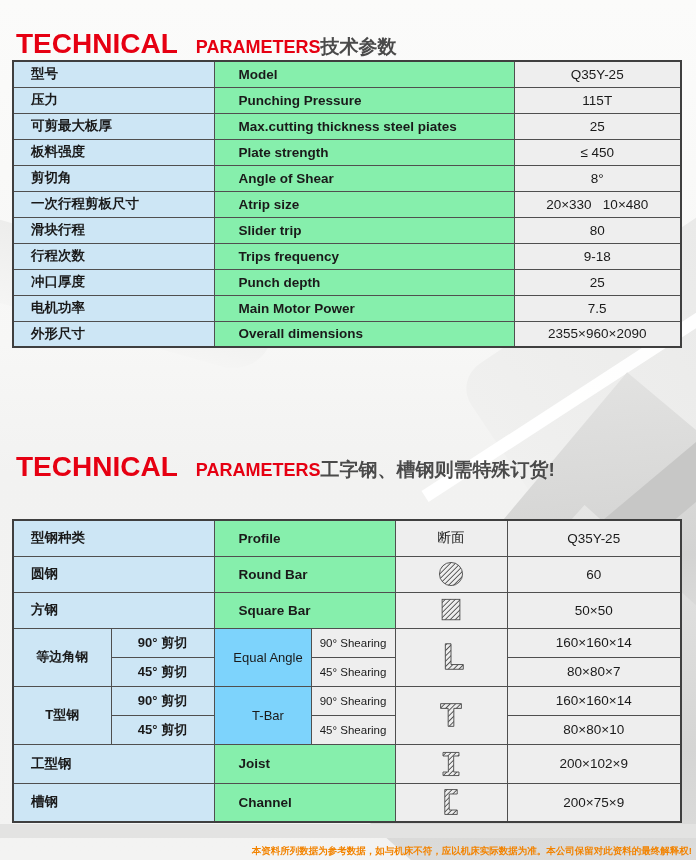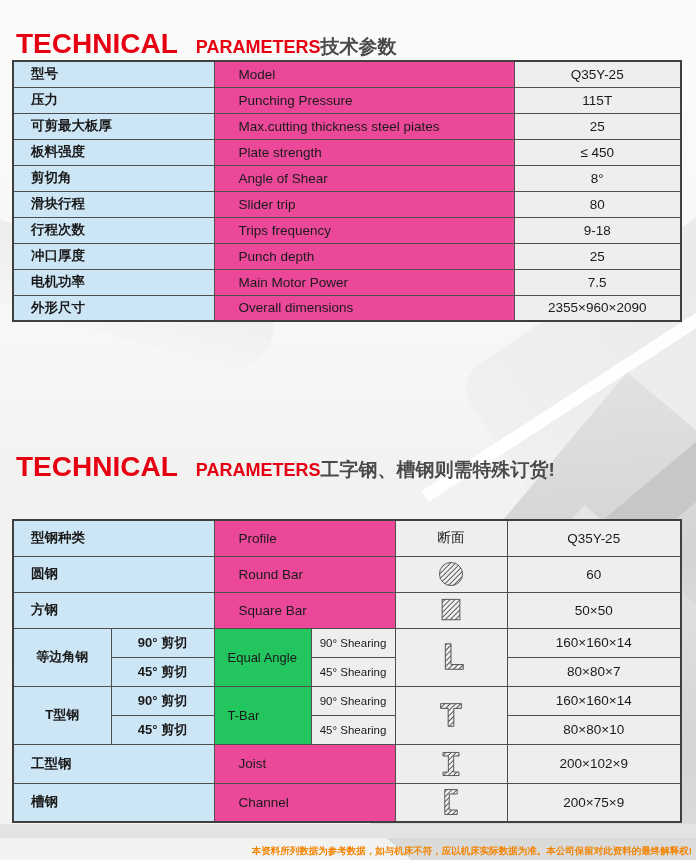--- a/index.html
+++ b/index.html
@@ -29,22 +29,22 @@
   .t-mid{font-size:18px;font-weight:800;color:#e60012;margin-left:18px;}
   .t-cn{font-size:19px;font-weight:700;color:#4a4a4a;}
 
   
   table{border-collapse:collapse;table-layout:fixed;background:transparent;}
   #table1{left:12px;top:60px;padding-left:47px;}
   #table2{left:12px;top:519px;}
   td{border:1px solid #4f4f4f;font-size:13.5px;overflow:hidden;}
   table{border:2px solid #3f3f3f;}
   td.cn{background:#cde6f5;padding:0 4px 0 17px;font-weight:600;}
-  td.en{background:#ec4899;padding:0 4px 0 24px;}
-  td.en2{background:#22c55e;padding:0 2px 0 13px;font-size:13px;}
+  td.en{background:#86efac;padding:0 4px 0 24px;font-weight:bold;}
+  td.en2{background:#7dd3fc;padding:0 2px 0 13px;font-size:13px;text-align:center;}
   td.val{background:#eeeeee;text-align:center;padding:0 2px;}
   td.ico{background:#eeeeee;text-align:center;padding:0;}
   td.cns{background:#cde6f5;text-align:center;padding:0 2px;font-weight:600;font-size:13px;}
   td.ens{background:#eeeeee;text-align:center;padding:0 1px;font-size:11.5px;}
   #table1 tr{height:26px;}
   .r36{height:36px;} .r29{height:29px;} .r39{height:39px;}
 
   
   #disclaimer{right:4px;top:845px;font-size:9.5px;font-weight:600;color:#f28300;white-space:nowrap;}
 
@@ -97,20 +97,25 @@
     </tr>
     <tr>
       <td class="cn">板料强度</td>
       <td class="en">Plate strength</td>
       <td class="val">≤ 450</td>
     </tr>
     <tr>
       <td class="cn">剪切角</td>
       <td class="en">Angle of Shear</td>
       <td class="val">8°</td>
+    </tr>
+    <tr>
+      <td class="cn">一次行程剪板尺寸</td>
+      <td class="en">Atrip size</td>
+      <td class="val">20×330&nbsp;&nbsp;&nbsp;10×480</td>
     </tr>
     <tr>
       <td class="cn">滑块行程</td>
       <td class="en">Slider trip</td>
       <td class="val">80</td>
     </tr>
     <tr>
       <td class="cn">行程次数</td>
       <td class="en">Trips frequency</td>
       <td class="val">9-18</td>

